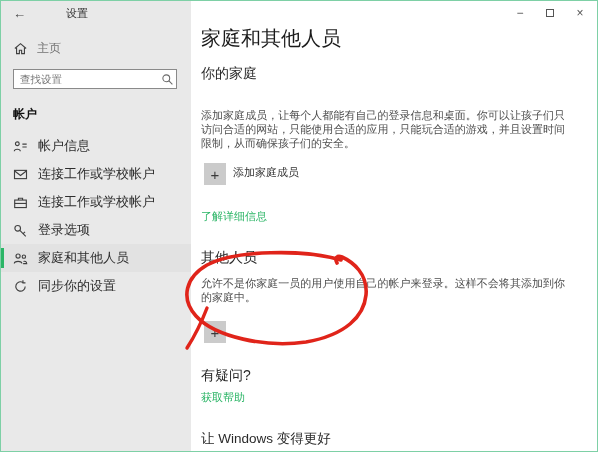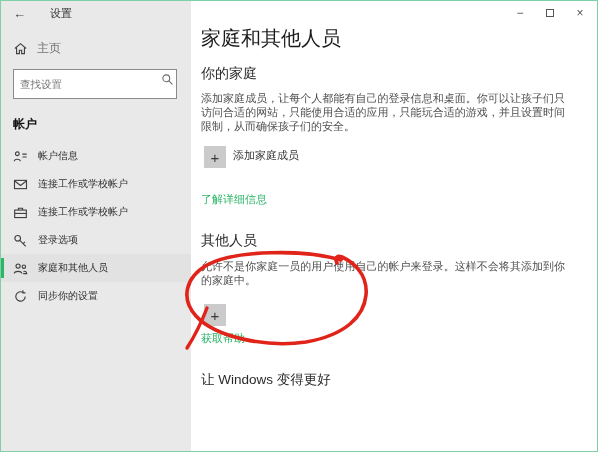--- a/index.html
+++ b/index.html
@@ -14,52 +14,52 @@
 
   
   .sidebar {
     width:190px; min-width:190px; height:100%;
     background:#e9e9e9; position:relative;
   }
   .titlebar-left {
     display:flex; align-items:center; height:24px; padding-left:12px;
   }
   .back-btn { font-size:13px; color:#444; cursor:default; }
-  .app-title { font-size:11px; color:#333; margin-left:24px; }
+  .app-title { font-size:11px; color:#333; margin-left:40px; }
 
   .home-row {
     display:flex; align-items:center; gap:9px;
     margin:14px 0 0 12px; height:18px;
   }
   .home-row .label { font-size:12px; color:#737373; }
 
   .search-box {
     position:relative; margin:12px 12px 0 12px;
   }
   .search-box input {
-    width:164px; height:30px; border:1px solid #8a8a8a; background:#ffffff;
+    width:164px; height:20px; border:1px solid #8a8a8a; background:#ffffff;
     font-size:10.5px; padding:0 20px 0 6px; color:#333; outline:none;
     font-family:"Liberation Sans","DejaVu Sans",sans-serif;
   }
   .search-box .mag { position:absolute; right:5px; top:3px; }
 
   .sb-section {
     margin:17px 0 8px 12px; font-size:12px; font-weight:bold; color:#111;
   }
   .nav-list { margin-top:9px; }
   .nav-item {
     position:relative; display:flex; align-items:center; gap:10px;
     height:28px; padding-left:12px; cursor:default;
   }
   .nav-item.selected { background:#e2e2e2; }
   .nav-item.selected::before {
     content:""; position:absolute; left:0; top:4px; bottom:4px; width:3px;
     background:#2bb566;
   }
-  .nav-item .label { font-size:10px; color:#2e2e2e; white-space:nowrap; }
+  .nav-item .label { font-size:13px; color:#2e2e2e; white-space:nowrap; }
   .icon svg { display:block; }
 
   
   .main {
     flex:1; position:relative; background:#ffffff; padding:0 10px 0 10px;
   }
   .win-controls {
     position:absolute; top:0; right:2px; display:flex; align-items:center;
     height:24px; gap:0; z-index:3;
   }
@@ -67,21 +67,21 @@
     width:30px; height:22px; display:flex; align-items:center; justify-content:center;
     color:#555; font-size:12px; cursor:default;
   }
   .max-glyph { width:8px; height:8px; border:1px solid #555; display:inline-block; }
 
   .page-title { margin-top:24px; font-size:20px; font-weight:400; color:#1a1a1a; }
 
   .sec-heading { font-size:14px; color:#2a2a2a; }
   .sec-heading.h-your-family { margin-top:13px; }
   .body-text {
-    font-size:11px; line-height:14px; color:#4e4e4e; max-width:364px; margin-top:8px;
+    font-size:11px; line-height:14px; color:#4e4e4e; max-width:364px; margin-top:25px;
     text-align:justify;
   }
   .add-row { display:flex; align-items:flex-start; gap:7px; margin-top:13px; margin-left:3px; cursor:default; }
   .plus-tile {
     width:22px; height:22px; background:#cbcbcb; color:#3a3a3a;
     display:flex; align-items:center; justify-content:center;
     font-size:15px; line-height:1;
   }
   .add-label { font-size:11px; color:#333; margin-top:2px; }
   .green-link { font-size:11px; color:#2bb566; display:inline-block; cursor:default; }
@@ -225,20 +225,21 @@
     <a class="green-link link-learn">了解详细信息</a>
 
     <div class="sec-heading h-other">其他人员</div>
 
     <p class="body-text p-other">允许不是你家庭一员的用户使用自己的帐户来登录。这样不会将其添加到你的家庭中。</p>
 
     <div class="add-row row-other">
       <span class="plus-tile">+</span>
     </div>
 
+    <div class="sec-heading h-question">有疑问?</div>
     <a class="green-link link-help">获取帮助</a>
 
     <div class="sec-heading h-better">让 Windows 变得更好</div>
   </div>
 
   <svg class="annotation" viewBox="0 0 598 452" xmlns="http://www.w3.org/2000/svg">
     <path d="M 340 259
              C 303 248, 234 249, 206 264
              C 185 276, 179 297, 195 315
              C 214 336, 265 347, 305 341

